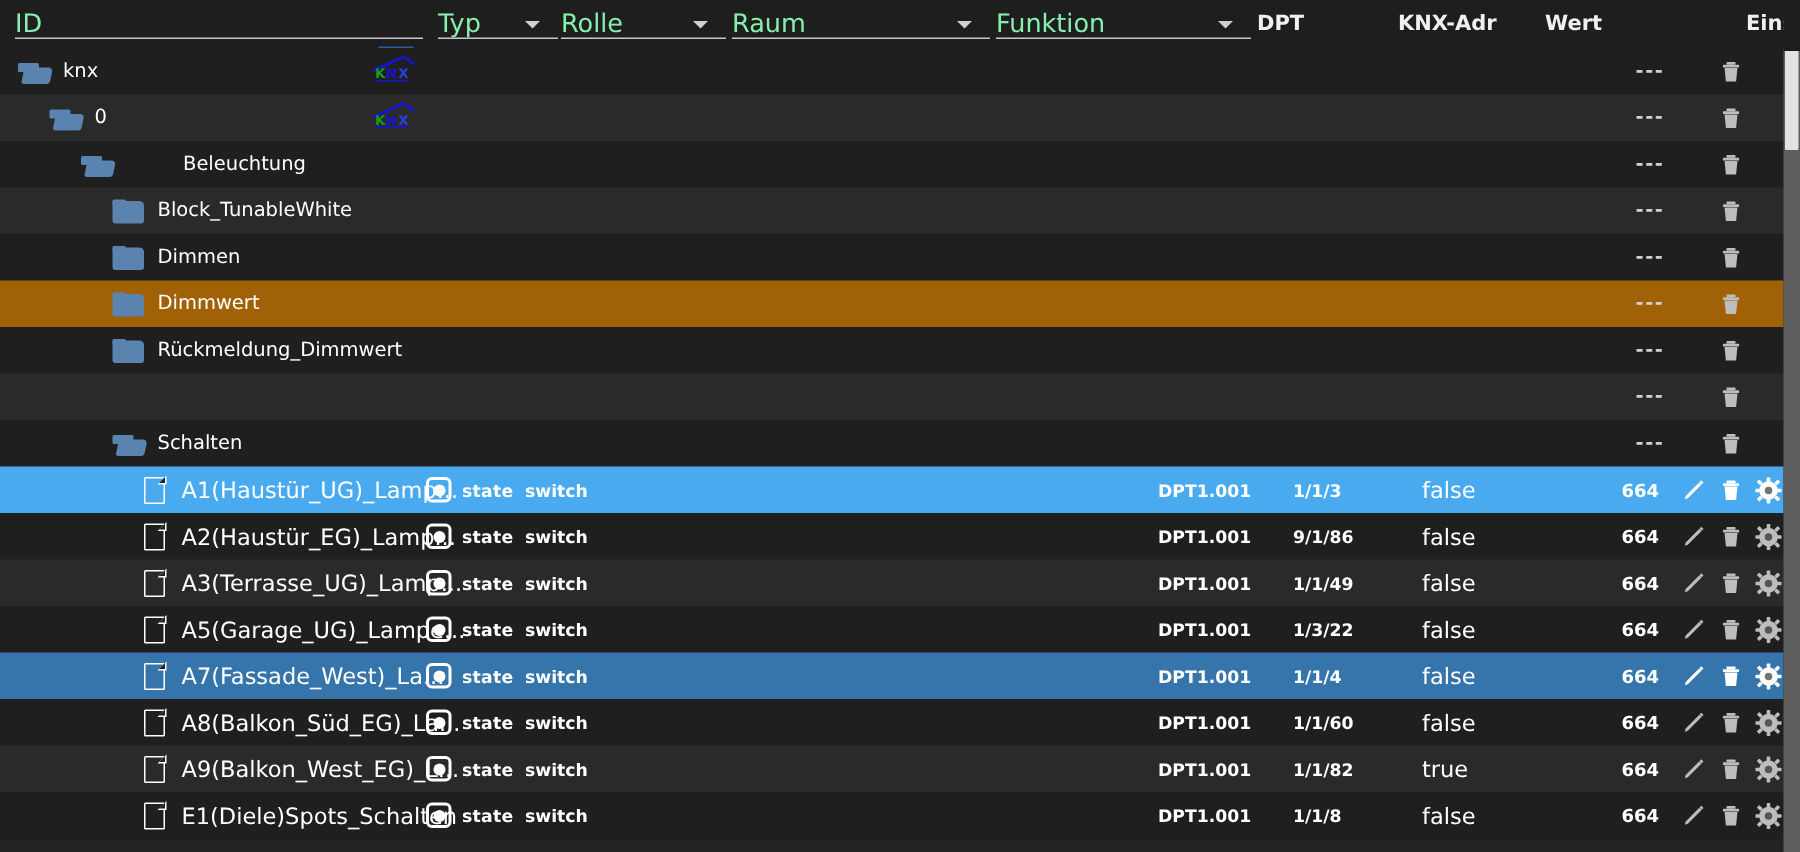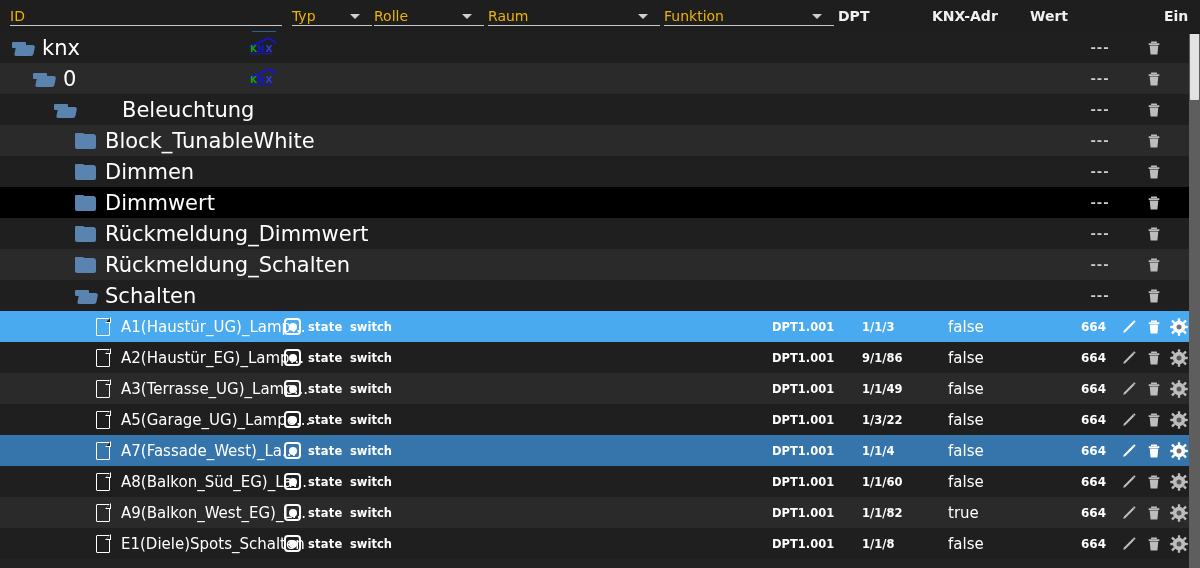--- a/index.html
+++ b/index.html
@@ -12,21 +12,21 @@
 
   
   #header{
     position:absolute; top:0; left:0; width:1189px; height:32px;
     background:#1e1e1e;
   }
   .hcell{
     position:absolute; top:0; height:32px;
     display:flex; align-items:center;
   }
-  .hlabel{ font-size:14px; color:#eab308; white-space:nowrap; }
+  .hlabel{ font-size:17px; color:#86efac; white-space:nowrap; }
   .hlabel.solid{ color:#f0f0f0; font-weight:bold; font-size:14px; }
   .hline{
     position:absolute; left:0; bottom:6px; height:1px; background:#c8c8c8;
   }
   .caret{
     position:absolute; bottom:13px; width:0;height:0;
     border-left:5px solid transparent; border-right:5px solid transparent;
     border-top:5px solid #cfcfcf;
   }
   #idaccent{
@@ -37,21 +37,21 @@
   
   #rows{ position:absolute; top:32px; left:0; width:1189px; height:536px; }
   .row{
     position:absolute; left:0; width:1189px; height:31px;
     display:block;
   }
   .row .name{
     position:absolute; top:0; height:31px; display:flex; align-items:center;
     font-size:15px; color:#ffffff; white-space:nowrap;
   }
-  .row.folder .name{ font-size:21px; }
+  .row.folder .name{ font-size:13px; }
 
   
   .ficon{ width:21px; height:16px; position:relative; margin-right:9px; flex:none; }
   .ficon .back{
     position:absolute; left:0; top:1px; width:21px; height:15px;
     background:#5b83b0; border-radius:1px 3px 2px 2px;
   }
   .ficon .tab{
     position:absolute; left:0; top:0px; width:9px; height:3px;
     background:#5b83b0; border-radius:1px 1px 0 0;
@@ -281,21 +281,21 @@
       <div class="acts" style="left: 1145px;">
         <span class="ico">
           <svg width="18" height="18" viewBox="0 0 18 18">
             <rect x="6" y="2.4" width="6" height="1.7" rx="0.4" fill="#bdbdbd"></rect>
             <rect x="3.6" y="4.2" width="10.8" height="1.8" rx="0.4" fill="#bdbdbd"></rect>
             <path d="M4.7 6.4 h8.6 l-0.9 9.0 h-6.8 Z" fill="#bdbdbd"></path>
           </svg>
         </span>
       </div>
     </div>
-    <div class="row folder" style="top: 155px; background: #000000;">
+    <div class="row folder" style="top: 155px; background: #a16207;">
       <div class="name" style="left: 75px;">
         <span class="ficon">
           <span class="tab"></span>
           <span class="back"></span>
         </span>
         <span>Dimmwert</span>
       </div>
       <div class="dashes" style="left: 1080px; width: 40px;">---</div>
       <div class="acts" style="left: 1145px;">
         <span class="ico">
@@ -320,27 +320,20 @@
         <span class="ico">
           <svg width="18" height="18" viewBox="0 0 18 18">
             <rect x="6" y="2.4" width="6" height="1.7" rx="0.4" fill="#bdbdbd"></rect>
             <rect x="3.6" y="4.2" width="10.8" height="1.8" rx="0.4" fill="#bdbdbd"></rect>
             <path d="M4.7 6.4 h8.6 l-0.9 9.0 h-6.8 Z" fill="#bdbdbd"></path>
           </svg>
         </span>
       </div>
     </div>
     <div class="row folder" style="top: 217px; background: rgb(42, 42, 42);">
-      <div class="name" style="left: 75px;">
-        <span class="ficon">
-          <span class="tab"></span>
-          <span class="back"></span>
-        </span>
-        <span>Rückmeldung_Schalten</span>
-      </div>
       <div class="dashes" style="left: 1080px; width: 40px;">---</div>
       <div class="acts" style="left: 1145px;">
         <span class="ico">
           <svg width="18" height="18" viewBox="0 0 18 18">
             <rect x="6" y="2.4" width="6" height="1.7" rx="0.4" fill="#bdbdbd"></rect>
             <rect x="3.6" y="4.2" width="10.8" height="1.8" rx="0.4" fill="#bdbdbd"></rect>
             <path d="M4.7 6.4 h8.6 l-0.9 9.0 h-6.8 Z" fill="#bdbdbd"></path>
           </svg>
         </span>
       </div>

